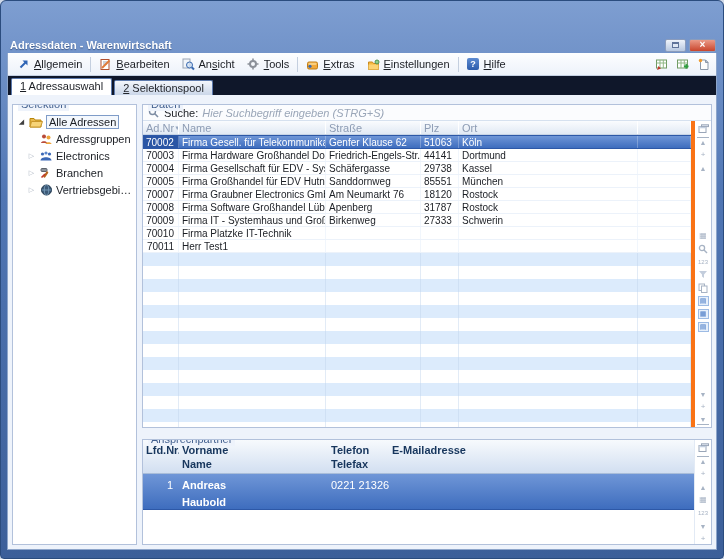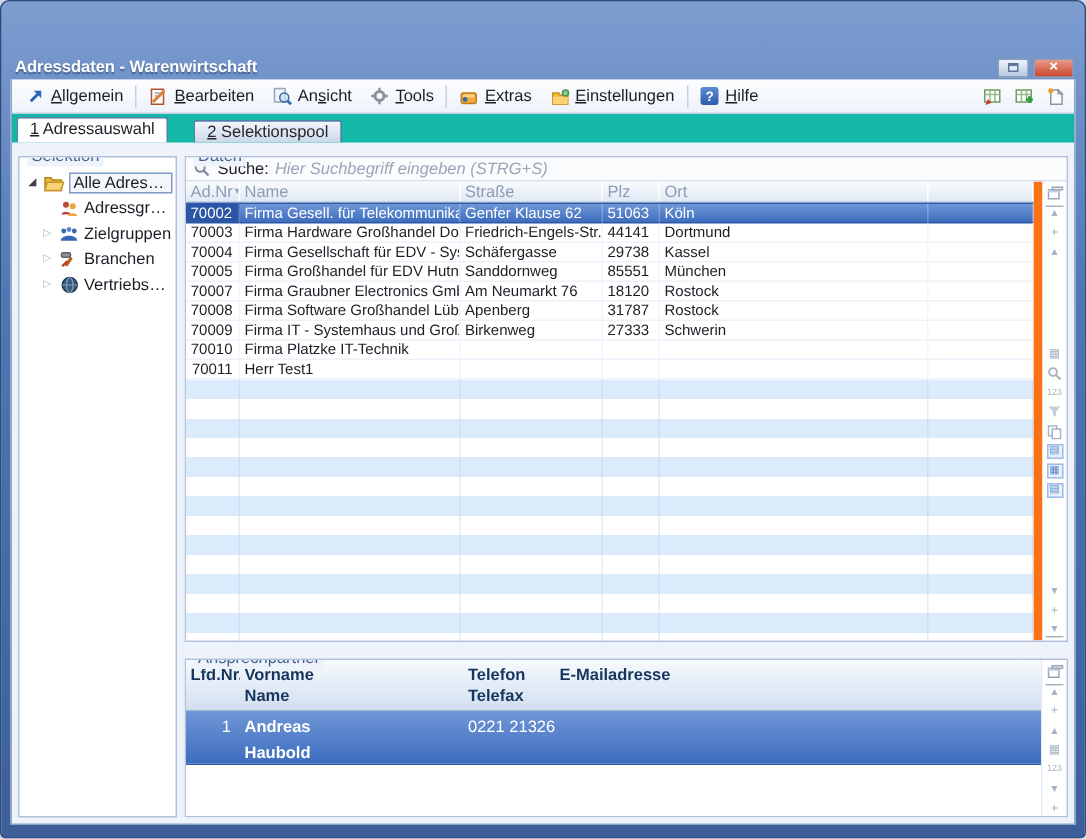--- a/index.html
+++ b/index.html
@@ -15,46 +15,46 @@
   .app{flex:1;background:#eef3fb;border:1px solid #8da5ca;border-top:none;display:flex;flex-direction:column;overflow:hidden;}
   
   .menubar{height:23px;background:linear-gradient(#fdfeff,#edf2fa);border-bottom:1px solid #c3cfe1;display:flex;align-items:center;padding:0 3px;font-size:11px;color:#1b1e24;flex:0 0 auto;}
   .menu-item{display:flex;align-items:center;gap:4px;padding:2px 6px;border-radius:2px;white-space:nowrap;}
   .menu-sep{width:1px;height:15px;background:#c4cfdf;margin:0 2px;flex:0 0 auto;}
   .menu-spacer{flex:1;}
   .tool-btn{padding:2px 3px;margin-left:2px;display:flex;align-items:center;}
   .mi{width:13px;height:13px;display:inline-flex;align-items:center;justify-content:center;flex:0 0 auto;}
   .help-badge{width:12px;height:12px;border-radius:2px;background:linear-gradient(#5d8bd1,#2d5dac);color:#fff;font-size:9px;font-weight:bold;display:flex;align-items:center;justify-content:center;}
   
-  .tabband{height:19px;background:#14b8a6;display:flex;align-items:flex-end;padding-left:3px;flex:0 0 auto;gap:15px;}
+  .tabband{height:19px;background:#0f172a;display:flex;align-items:flex-end;padding-left:3px;flex:0 0 auto;}
   .tab{font-size:11px;color:#1b1e24;border:1px solid #5d7aac;border-bottom:none;border-radius:2px 2px 0 0;padding:1px 8px 1px 8px;margin-right:2px;white-space:nowrap;}
   .tab.active{background:#fff;padding-bottom:3px;}
   .tab.inactive{background:linear-gradient(#f3f6fb,#cbd7e9);color:#23262c;}
   
   .content{flex:1;display:flex;gap:5px;padding:9px 4px 4px 4px;overflow:hidden;}
   .groupbox{position:relative;border:1px solid #b2c1db;background:#fff;}
   .gb-caption{position:absolute;top:-8px;left:5px;font-size:11px;color:#44618f;background:#eef3fb;padding:0 3px;line-height:14px;white-space:nowrap;z-index:3;}
   
-  .selektion{width:106px;flex:0 0 auto;padding:8px 2px 2px 2px;display:flex;flex-direction:column;overflow:hidden;}
+  .selektion{width:125px;flex:0 0 auto;padding:8px 2px 2px 2px;display:flex;flex-direction:column;overflow:hidden;}
   .tree-row{display:flex;align-items:center;height:17px;font-size:11px;color:#1b1e24;white-space:nowrap;gap:3px;padding-left:2px;}
   .tree-row.child{padding-left:12px;}
   .tw{width:9px;flex:0 0 auto;text-align:center;font-size:7px;line-height:1;}
   .tw.exp{color:#404040;}
   .tw.col{color:#aab3c0;}
   .ti{width:14px;height:13px;flex:0 0 auto;display:inline-flex;align-items:center;justify-content:center;}
   .tree-label{overflow:hidden;text-overflow:ellipsis;}
   .tree-label.selected{border:1px solid #7f9cc8;background:#f4f8fd;padding:0 2px;}
   
   .right-col{flex:1;display:flex;flex-direction:column;gap:11px;overflow:hidden;}
   .daten{flex:1;display:flex;flex-direction:column;overflow:hidden;}
   .search-row{height:16px;flex:0 0 auto;display:flex;align-items:center;gap:4px;padding:0 4px;border-bottom:1px solid #d6e1ef;background:#fbfcfe;font-size:11px;}
   .search-label{font-weight:normal;color:#1b1e24;}
   .search-placeholder{font-style:italic;color:#9aa6b8;}
   .grid-wrap{flex:1;display:flex;overflow:hidden;}
-  .grid-main{flex:1;display:flex;flex-direction:column;overflow:hidden;border-right:6px solid #f97316;}
+  .grid-main{flex:1;display:flex;flex-direction:column;overflow:hidden;border-right:4px solid #f97316;}
   .gcols{display:grid;grid-template-columns:36px 147px 95px 38px 179px 1fr;}
   .grid-header{height:14px;flex:0 0 auto;background:linear-gradient(#fafcfe,#e1e9f4);border-bottom:1px solid #c7d4e5;color:#8d9cb4;font-size:11px;}
   .gh-cell{display:flex;align-items:center;padding:0 3px;border-right:1px solid #fff;overflow:hidden;white-space:nowrap;}
   .gh-cell .sort{margin-left:auto;font-size:6px;color:#96a7c0;padding-right:2px;}
   .grid-row{height:13px;flex:0 0 auto;font-size:10px;color:#1b1e24;border-bottom:1px solid #ecf2fa;}
   .gr-cell{display:flex;align-items:center;padding:0 3px;overflow:hidden;white-space:nowrap;border-right:1px solid #f1f6fc;}
   .c-adnr{justify-content:flex-end;padding-right:4px;}
   .grid-row.selected{background:linear-gradient(#6f96d7,#3e6dbe);color:#fff;border-bottom:1px solid #2d58a7;border-top:1px solid #2d58a7;height:14px;}
   .grid-row.selected .gr-cell{border-right-color:rgba(255,255,255,.25);}
   .grid-row.selected .c-adnr{background:#2b56a5;justify-content:flex-start;padding-left:3px;}
@@ -243,21 +243,21 @@
         <div class="tree-row child">
           <span class="tw col">▷</span>
           <span class="ti">
             <svg width="14" height="12" viewBox="0 0 14 12">
                 <circle cx="3.5" cy="4" r="1.6" fill="#3a67b5"></circle>
                 <circle cx="7" cy="3" r="1.6" fill="#5b86cc"></circle>
                 <circle cx="10.5" cy="4" r="1.6" fill="#3a67b5"></circle>
                 <path d="M1.5 10.5 c0-4.5 11-4.5 11 0 z" fill="#3a67b5"></path>
               </svg>
           </span>
-          <span class="tree-label">Zielgruppen</span>
+          <span class="tree-label">Electronics</span>
         </div>
         <div class="tree-row child">
           <span class="tw col">▷</span>
           <span class="ti">
             <svg width="14" height="12" viewBox="0 0 14 12">
                 <rect x="2" y="1.5" width="6" height="3" rx="1" fill="#8d939c" stroke="#5d636c"></rect>
                 <rect x="6" y="4" width="2.2" height="7" rx="1" transform="rotate(35 7 7)" fill="#b5651d"></rect>
                 <line x1="2.5" y1="10.5" x2="6" y2="7" stroke="#c0392b" stroke-width="1.6"></line>
               </svg>
           </span>

